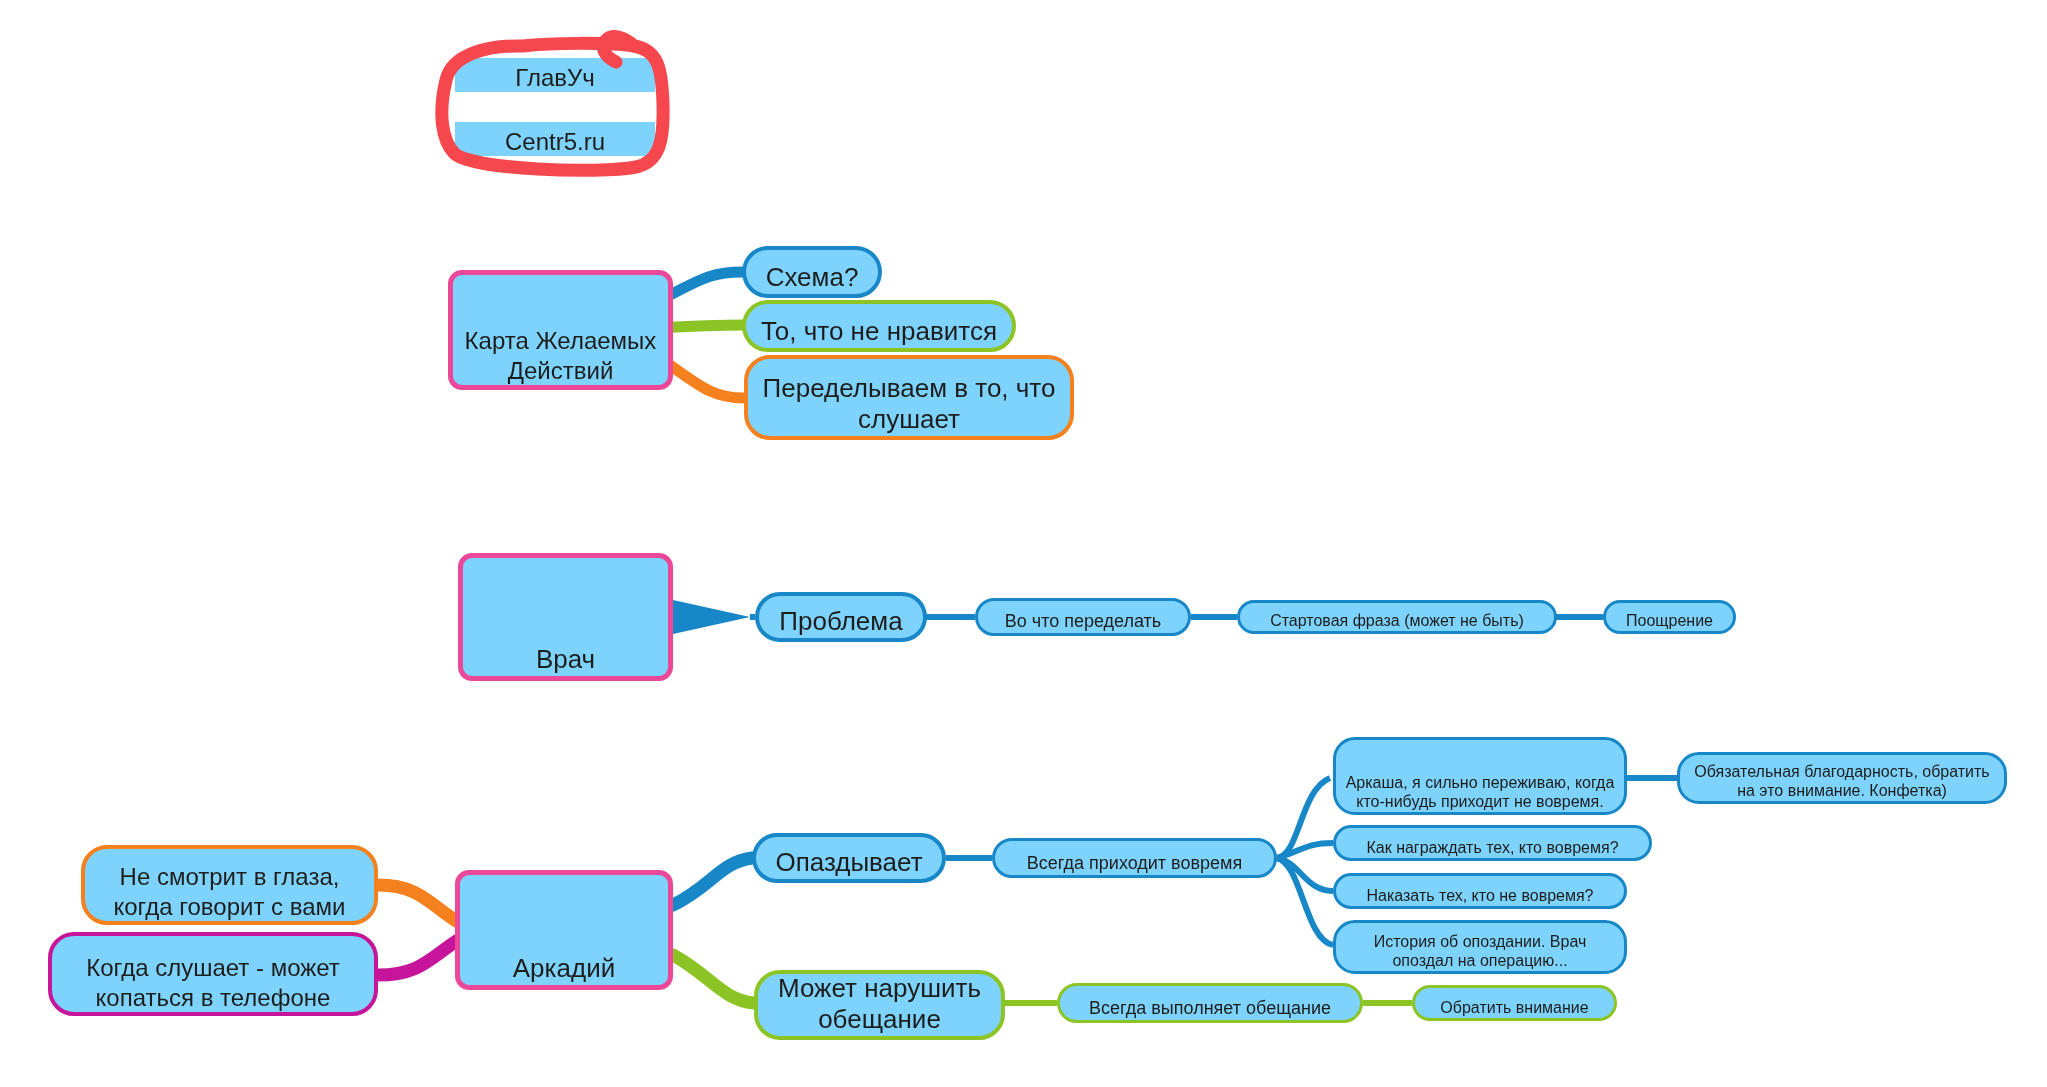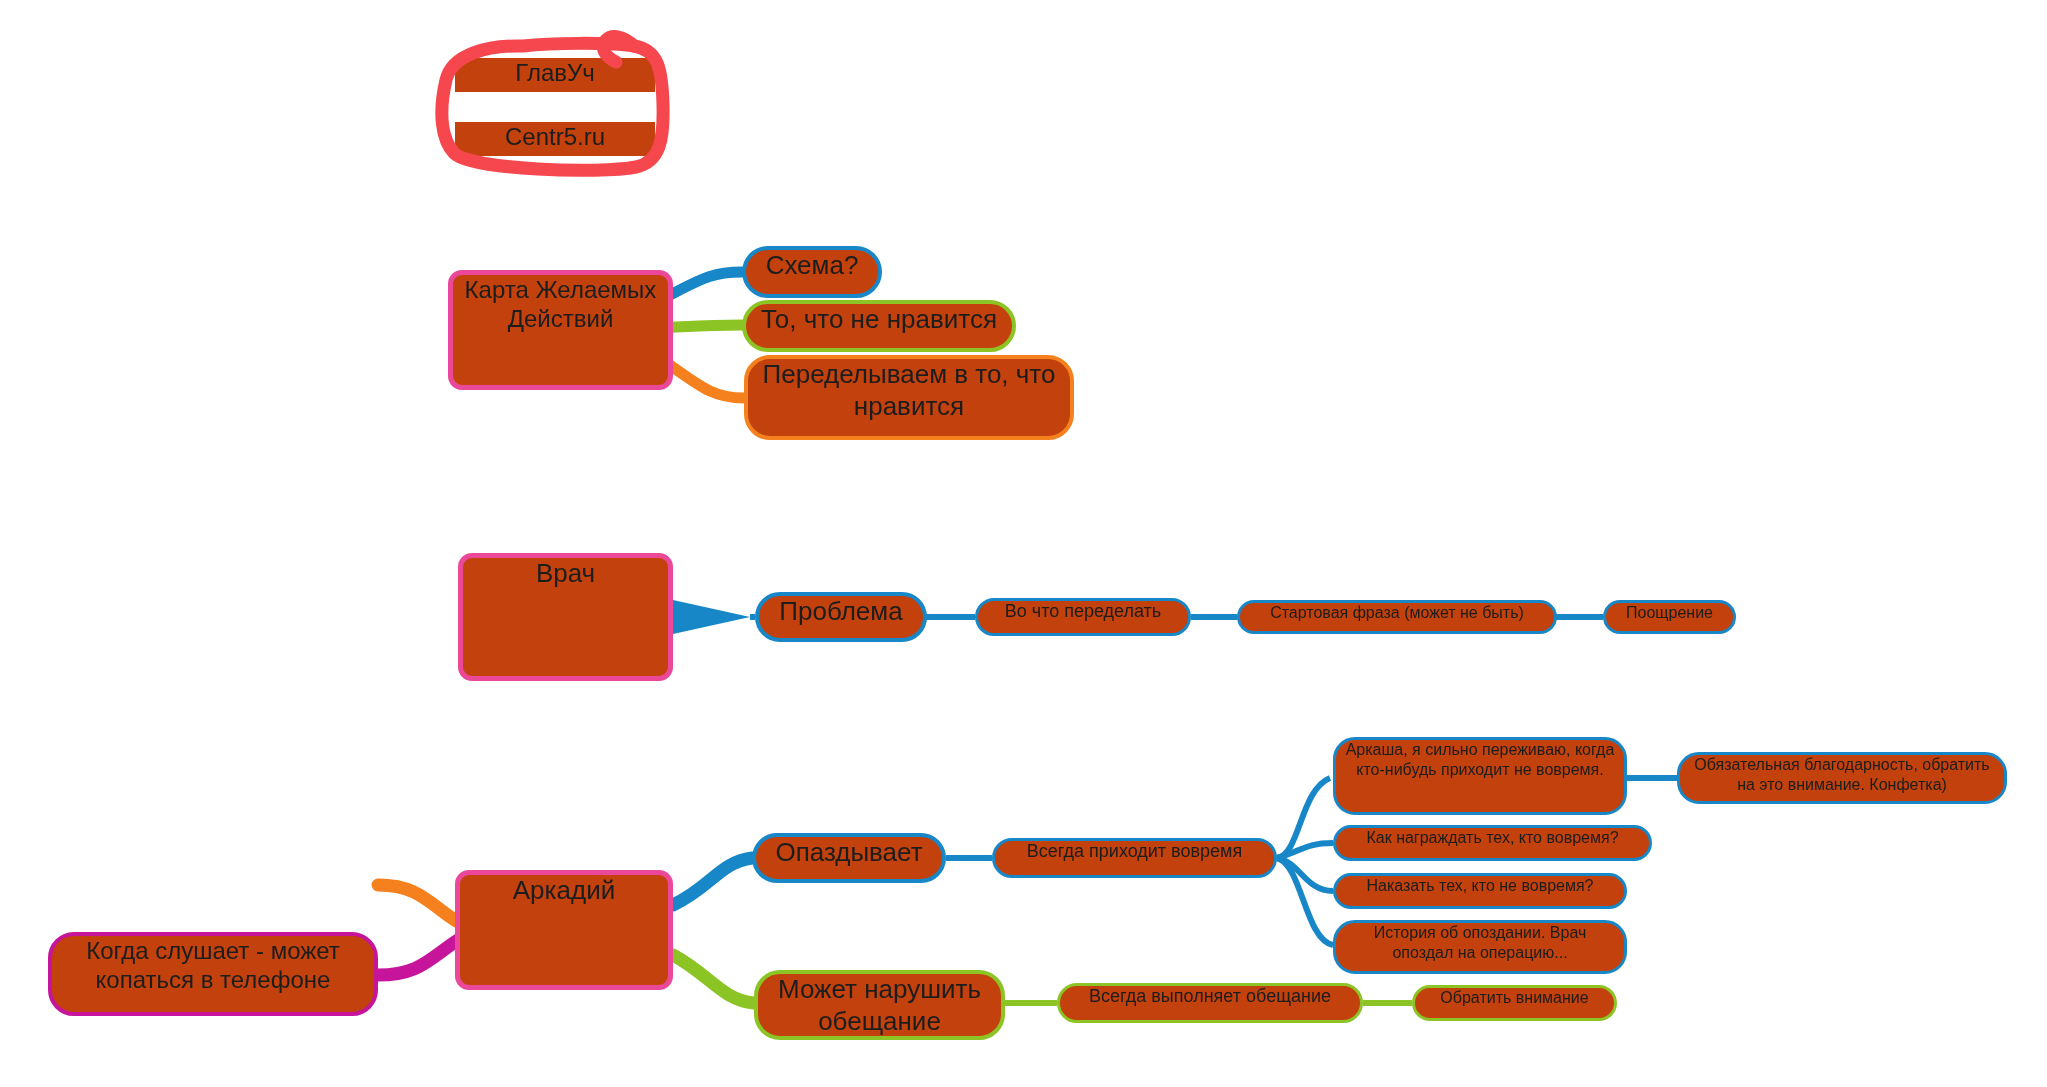--- a/index.html
+++ b/index.html
@@ -9,23 +9,23 @@
     color:#1a1a1a;
     overflow:hidden;
     position:relative;
   }
   #stage{position:absolute;left:0;top:0;width:2047px;height:1087px;}
   #wires{position:absolute;left:0;top:0;width:2047px;height:1087px;pointer-events:none;}
 
   .node{
     position:absolute;
     box-sizing:border-box;
-    background:#c2410c;
+    background:#7dd3fc;
     display:flex;
-    align-items:flex-start;
+    align-items:flex-end;
     justify-content:center;
     text-align:center;
     line-height:1.22;
     color:#1d1d1d;
     z-index:5;
   }
   .node span{display:block;padding:0 8px;}
 
   
   .b-green{border:5px solid #ec4899;}
@@ -102,21 +102,21 @@
 
   <div class="node b-blue r-md fs-26" style="left:742px;top:246px;width:140px;height:52px;">
     <span>Схема?</span>
   </div>
 
   <div class="node b-green2 r-md fs-26" style="left:742px;top:300px;width:274px;height:52px;">
     <span>То, что не нравится</span>
   </div>
 
   <div class="node b-orange r-md fs-26" style="left:744px;top:355px;width:330px;height:85px;">
-    <span>Переделываем в то, что нравится</span>
+    <span>Переделываем в то, что слушает</span>
   </div>
 
   <div class="node b-green r-lg fs-26" style="left:458px;top:553px;width:215px;height:128px;">
     <span>Врач</span>
   </div>
 
   <div class="node b-blue r-md fs-26" style="left:755px;top:592px;width:172px;height:50px;">
     <span>Проблема</span>
   </div>
 
@@ -125,20 +125,23 @@
   </div>
 
   <div class="node b-blue-thin r-sm fs-17" style="left:1237px;top:600px;width:320px;height:34px;">
     <span>Стартовая фраза (может не быть)</span>
   </div>
 
   <div class="node b-blue-thin r-sm fs-17" style="left:1603px;top:600px;width:133px;height:34px;">
     <span>Поощрение</span>
   </div>
 
+  <div class="node b-orange r-md fs-24" style="left:81px;top:845px;width:297px;height:80px;">
+    <span>Не смотрит в глаза, когда говорит с вами</span>
+  </div>
 
   <div class="node b-magenta r-md fs-24" style="left:48px;top:932px;width:330px;height:84px;">
     <span>Когда слушает - может копаться в телефоне</span>
   </div>
 
   <div class="node b-green r-lg fs-26" style="left:455px;top:870px;width:218px;height:120px;">
     <span>Аркадий</span>
   </div>
 
   <div class="node b-blue r-md fs-26" style="left:752px;top:833px;width:194px;height:50px;">

